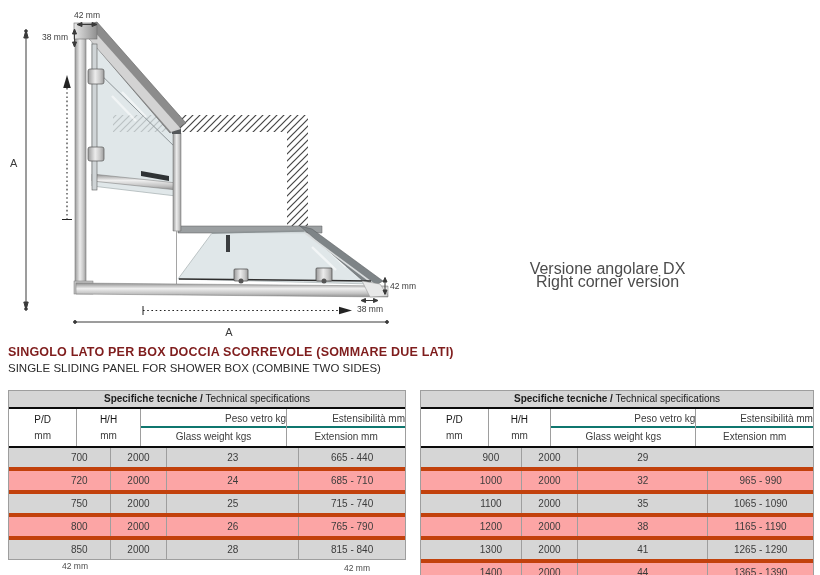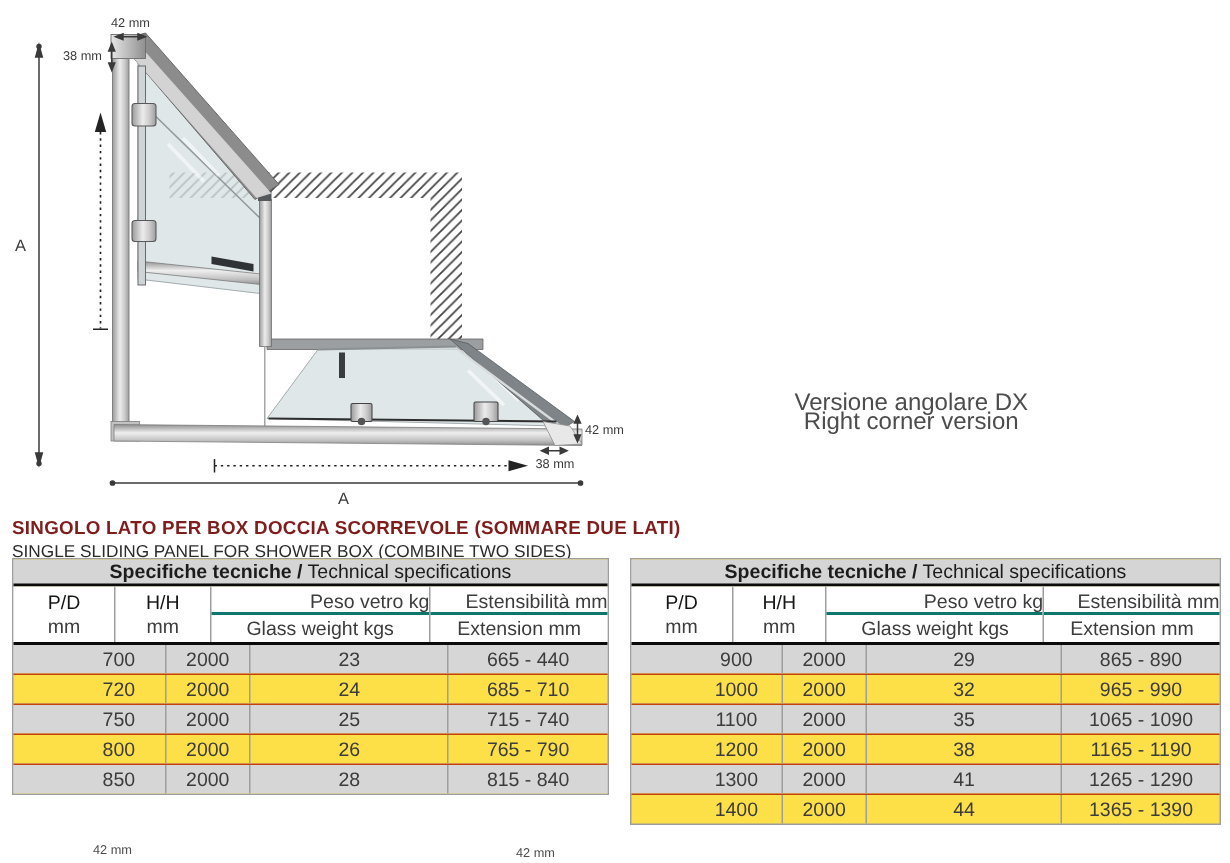--- a/index.html
+++ b/index.html
@@ -9,36 +9,36 @@
   }
   svg text{font-family:"Liberation Sans",sans-serif;}
   
   .headings{position:absolute;left:8px;top:344px;width:560px;}
   .heading-it{font-size:12.5px;font-weight:bold;color:#7f1d1d;line-height:17px;letter-spacing:.2px;}
   .heading-en{font-size:11.5px;color:#2b2b2b;line-height:15px;}
   
   .version-block{position:absolute;left:515px;top:262px;width:185px;text-align:center;
     font-size:16px;color:#4c4c4c;line-height:13px;}
   
-  .spec-table{position:absolute;top:372px;border:1px solid #9e9e9e;background:#fde047;font-size:13px;color:#3c3c3c;}
+  .spec-table{position:absolute;top:390px;border:1px solid #9e9e9e;background:#fca5a5;font-size:10px;color:#3c3c3c;}
   #table-left{left:8px;width:396px;}
   #table-right{left:420px;width:392px;}
   .tbl-title{height:16px;line-height:16px;text-align:center;background:#d5d5d5;border-bottom:2px solid #0b0b0b;color:#1c1c1c;}
   .tbl-title b{font-weight:bold;}
   .hrow{display:flex;border-bottom:2px solid #0b0b0b;background:#fff;}
   .hcol{box-sizing:border-box;}
   .hcol + .hcol{border-left:1px solid #9e9e9e;}
   .c1{width:17%;} .c2{width:16%;} .c3{width:37%;} .c4{width:30%;}
   .hcol.merged{display:flex;flex-direction:column;justify-content:center;height:37px;text-align:center;}
   .hcol.merged .l1{font-weight:normal;color:#161616;line-height:17px;}
   .hcol.merged .l2{line-height:16px;}
   .hcol.split .top{height:19px;line-height:19px;border-bottom:2px solid #0f766e;text-align:right;box-sizing:border-box;}
   .hcol.split .bot{height:18px;line-height:18px;text-align:center;}
   .drow{display:flex;height:19px;line-height:19px;text-align:center;padding-left:40px;}
-  .drow + .drow{border-top:1px solid #c2410c;}
+  .drow + .drow{border-top:4px solid #c2410c;}
   .drow:nth-child(odd){background:#d6d6d6;}
   .dcell{box-sizing:border-box;}
   .dcell + .dcell{border-left:1px solid #9e9e9e;}
   
   .stray{position:absolute;font-size:8.5px;color:#4c4c4c;}
   #stray-1{left:62px;top:561px;}
   #stray-2{left:344px;top:563px;}
 </style>
 </head>
 <body>
@@ -246,21 +246,20 @@
       <div class="hcol c4 split">
         <div class="top">Estensibilità mm</div>
         <div class="bot">Extension mm</div>
       </div>
     </div>
     <div>
       <div class="drow">
         <div class="dcell c1">900</div>
         <div class="dcell c2">2000</div>
         <div class="dcell c3">29</div>
-        <div class="dcell c4">865 - 890</div>
       </div>
       <div class="drow">
         <div class="dcell c1">1000</div>
         <div class="dcell c2">2000</div>
         <div class="dcell c3">32</div>
         <div class="dcell c4">965 - 990</div>
       </div>
       <div class="drow">
         <div class="dcell c1">1100</div>
         <div class="dcell c2">2000</div>

